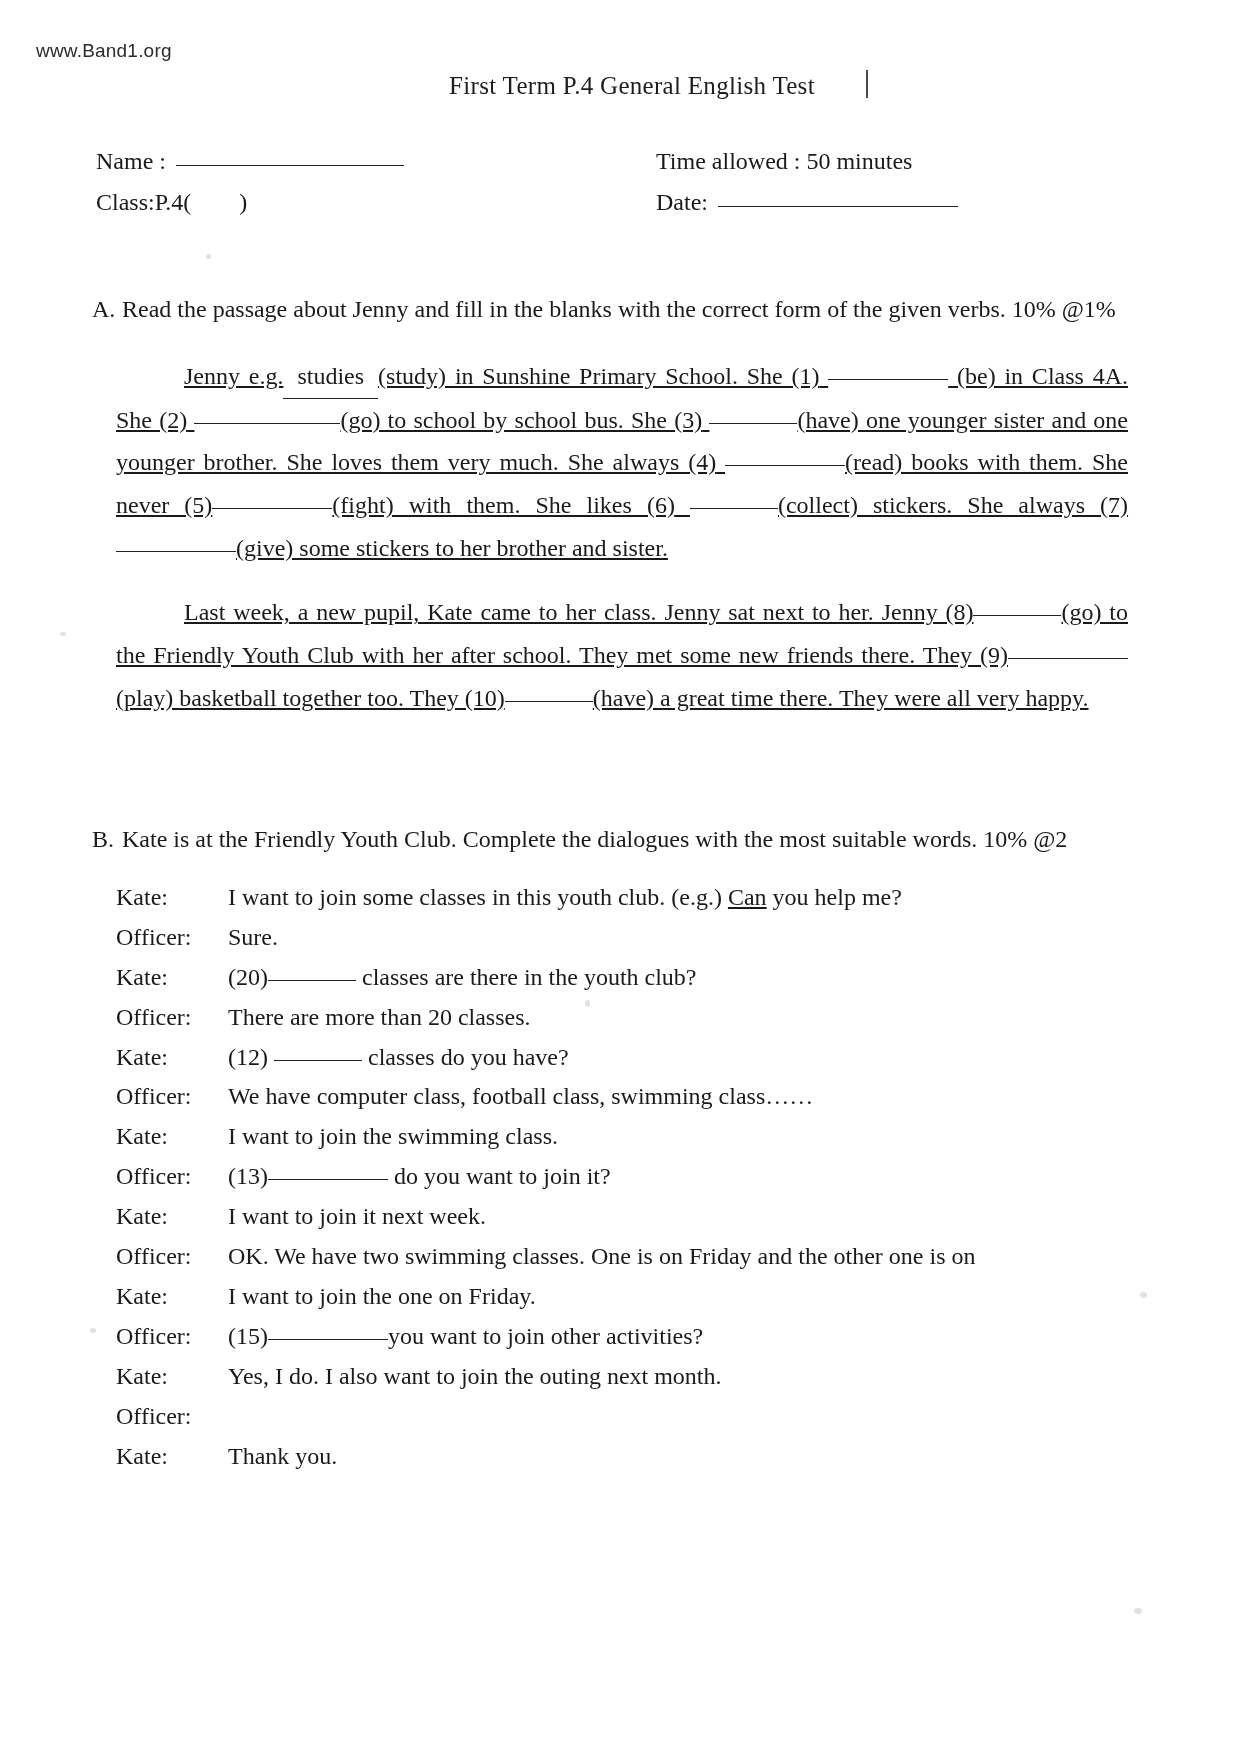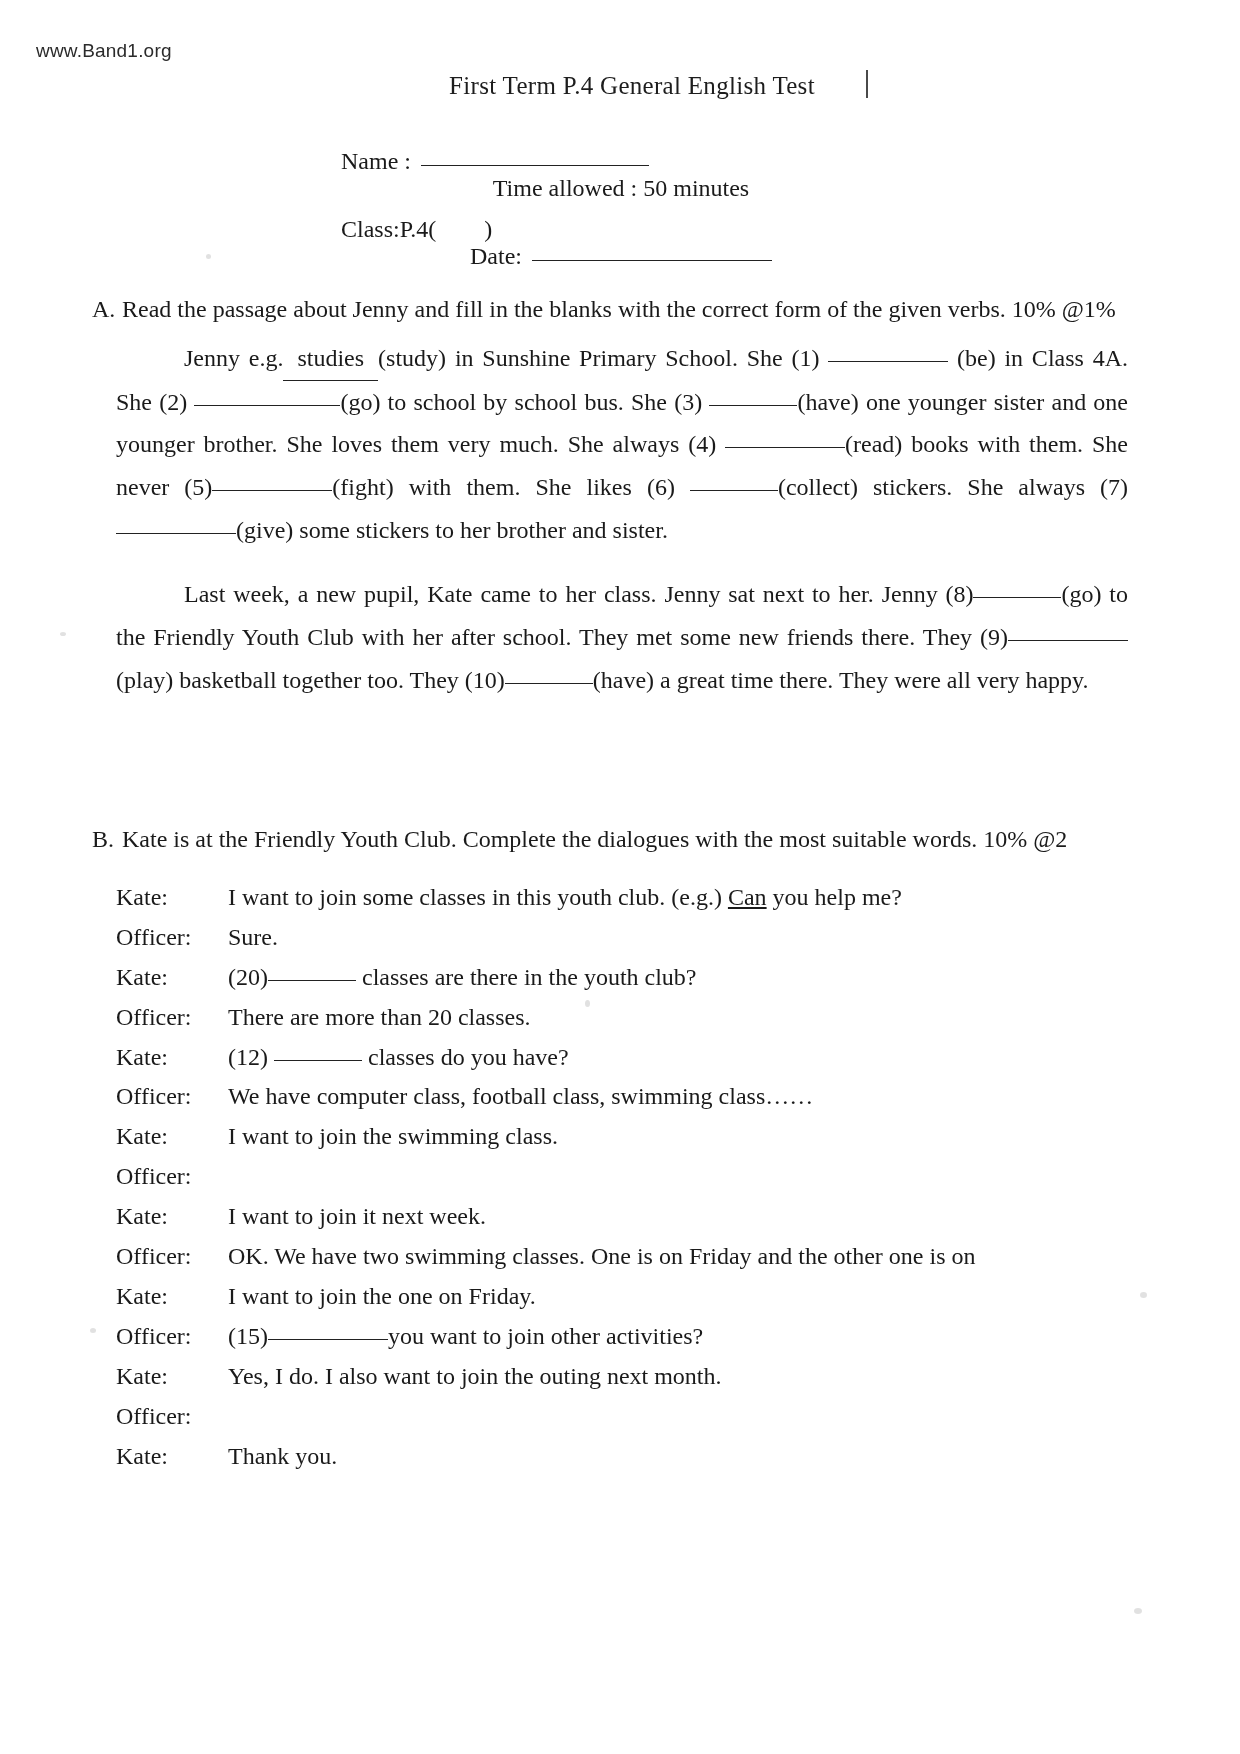--- a/index.html
+++ b/index.html
@@ -54,23 +54,22 @@
 
   .header-block {
     position: absolute;
     top: 148px;
     left: 96px;
     width: 1050px;
     font-size: 24px;
   }
   .hdr-row {
     display: flex;
-    align-items: center;
+    align-items: flex-start;
     margin-bottom: 14px;
-    flex-direction: column;
   }
   .hdr-left {
     width: 560px;
     display: flex;
     align-items: baseline;
   }
   .hdr-right {
     flex: 1;
     display: flex;
     align-items: baseline;
@@ -103,25 +102,26 @@
   }
   .sec-letter {
     width: 30px;
     flex: none;
   }
   .sec-text {
     flex: 1;
     text-align: justify;
   }
   .passage {
-    margin-top: 8px;
+    margin-top: 26px;
     margin-left: 24px;
     width: 1012px;
     text-align: justify;
     line-height: 1.78;
+    text-decoration: underline;
   }
   .passage p { margin: 0 0 22px 0; }
   .indent { display: inline-block; width: 68px; }
   .blank {
     display: inline-block;
     border-bottom: 1.5px solid #222;
     height: 1px;
     position: relative;
     top: -4px;
     vertical-align: baseline;
@@ -256,20 +256,21 @@
         <div class="dlg-line">We have computer class, football class, swimming class……</div>
       </div>
 
       <div class="dlg-row">
         <div class="dlg-who">Kate:</div>
         <div class="dlg-line">I want to join the swimming class.</div>
       </div>
 
       <div class="dlg-row">
         <div class="dlg-who">Officer:</div>
+        <div class="dlg-line"><span> (13)</span><span class="blank bw-lg"></span><span> do you want to join it?</span></div>
       </div>
 
       <div class="dlg-row">
         <div class="dlg-who">Kate:</div>
         <div class="dlg-line">I want to join it next week.</div>
       </div>
 
       <div class="dlg-row">
         <div class="dlg-who">Officer:</div>
         <div class="dlg-line">

